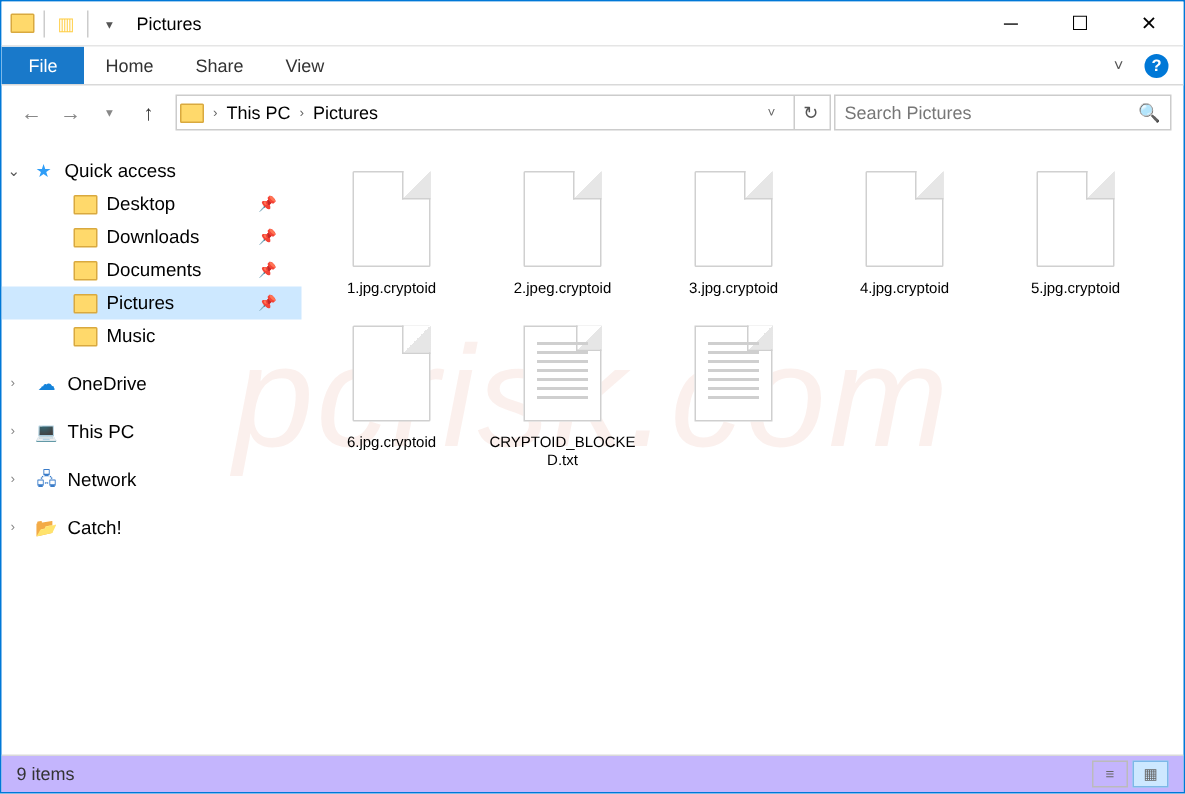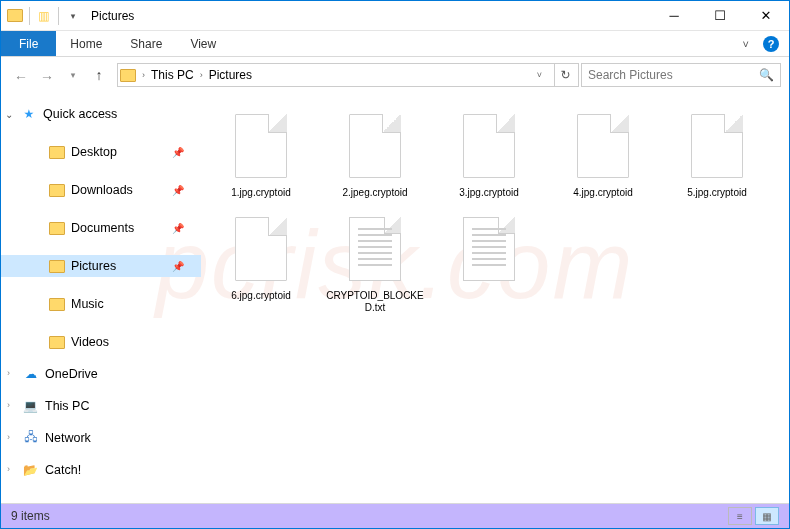--- a/index.html
+++ b/index.html
@@ -30,30 +30,30 @@
 
 .addr-row { height:36px; display:flex; align-items:center; padding:4px 8px 4px 4px; gap:2px; }
 .nav-btns { display:flex; align-items:center; gap:2px; padding:0 4px;}
 .nav-btns .nbtn { width:24px; height:24px; display:flex; align-items:center; justify-content:center; color:#888; font-size:14px;}
 .nav-btns .nbtn.active { color:#333; }
 .addr-bar { flex:1; height:24px; border:1px solid #ccc; display:flex; align-items:center; padding:0 2px; font-size:12px; gap:6px; }
 .addr-bar .crumb { display:flex; align-items:center; gap:4px; }
 .addr-bar .sep-ch { color:#666; font-size:9px;}
 .addr-bar .spacer2 { flex:1; }
 .addr-bar .refresh { width:22px; text-align:center; color:#555; border-left:1px solid #ccc; height:100%; display:flex; align-items:center; justify-content:center;}
-.search-box { width:200px; height:24px; border:1px solid #ccc; display:flex; align-items:center; padding:0 6px; font-size:12px; color:#777; }
+.search-box { width:225px; height:24px; border:1px solid #ccc; display:flex; align-items:center; padding:0 6px; font-size:12px; color:#777; }
 .search-box .spacer3 { flex:1; }
 .search-box .mag { color:#555; font-size:12px;}
 
 
 .body { flex:1; display:flex; border-bottom:1px solid #d9d9d9; position:relative; z-index:2; overflow:hidden;}
 .nav { width:200px; border-right:none; padding:10px 0; font-size:12.5px; }
 .nav .group-title { display:flex; align-items:center; gap:6px; padding:3px 6px 3px 16px;}
 .nav .group-title.qa { font-weight:normal; }
-.nav .item { display:flex; align-items:center; gap:6px; padding:3px 6px 3px 48px; position:relative;margin-top:16px;}
+.nav .item { display:flex; align-items:center; gap:6px; padding:3px 6px 3px 48px; position:relative;}
 .nav .item .pin { margin-left:auto; margin-right:10px; color:#777; font-size:10px;}
 .nav .item.selected { background:#cde8ff; }
 .nav .root { padding:3px 6px 3px 22px; display:flex; align-items:center; gap:6px; margin-top:10px;}
 .nav .root-wrap { position:relative;}
 .nav .group-title .exp { margin-left:-12px; color:#555; font-size:10px; width:10px;}
 
 .content { flex:1; padding:14px 6px; display:flex; flex-wrap:wrap; align-content:flex-start; gap:6px 6px; }
 .file { width:108px; display:flex; flex-direction:column; align-items:center; text-align:center; font-size:10px; padding:4px 2px;}
 .file .thumb { width:62px; height:70px; display:flex; align-items:center; justify-content:center; margin-bottom:6px;}
 .file .label { line-height:1.25; word-break:break-word; max-height:30px; overflow:hidden;}
@@ -187,26 +187,20 @@
             </span>
             <span>Pictures</span>
             <span class="pin">📌</span>
           </div>
           <div class="item">
             <span class="ico folder">
               <span class="mini-folder"></span>
             </span>
             <span>Music</span>
           </div>
-          <div class="item">
-            <span class="ico folder">
-              <span class="mini-folder"></span>
-            </span>
-            <span>Videos</span>
-          </div>
         </div>
       <div id="nav-roots">
           <div class="root-wrap">
             <span class="exp" style="position:absolute;left:6px;top:5px;color:#888;font-size:9px;">›</span>
             <div class="root">
               <span class="ico cloud">☁</span>
               <span>OneDrive</span>
             </div>
           </div>
           <div class="root-wrap">

